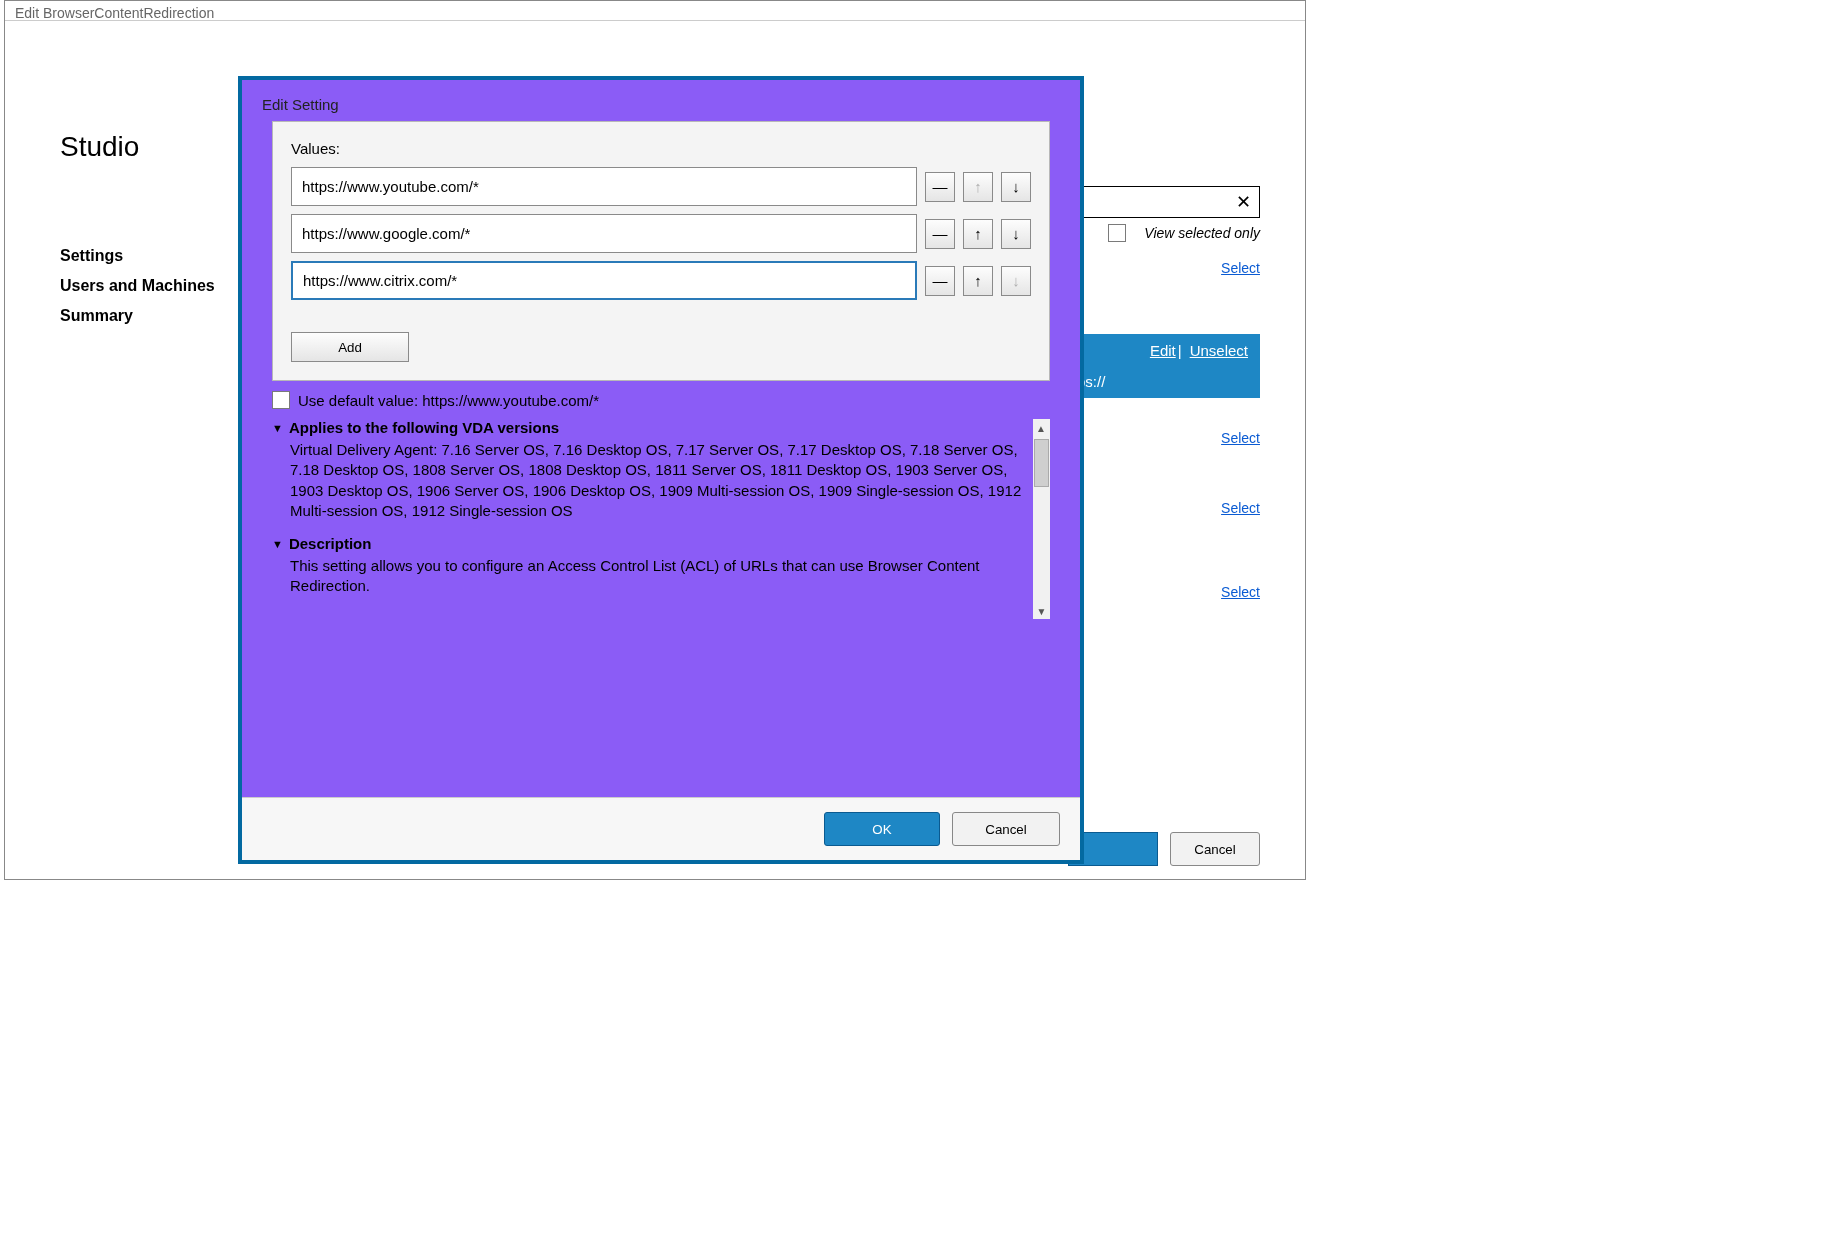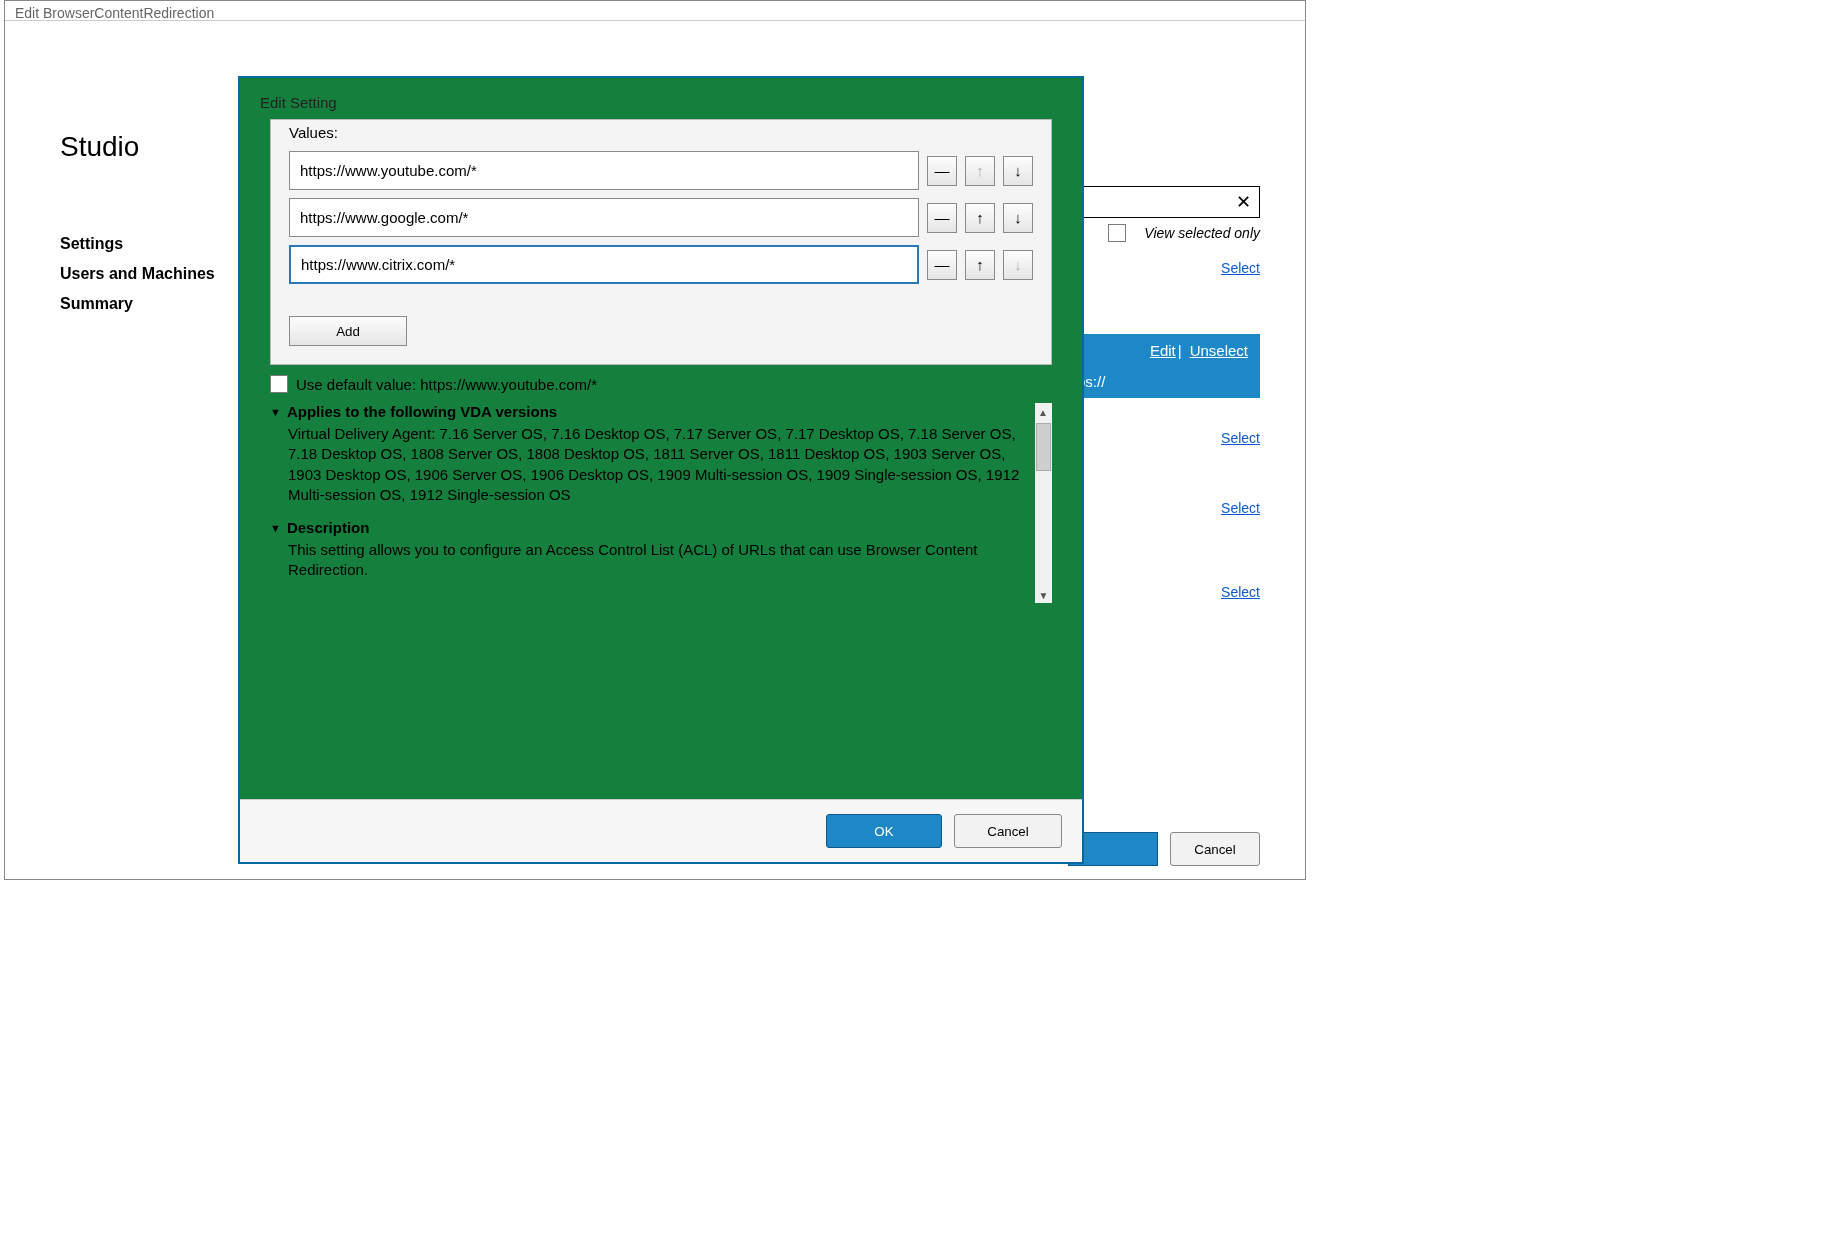--- a/index.html
+++ b/index.html
@@ -36,21 +36,21 @@
   position: absolute;
   left: 55px;
   top: 110px;
   font-size: 28px;
   font-weight: 400;
   color: #000;
 }
 .sidebar {
   position: absolute;
   left: 55px;
-  top: 208px;
+  top: 220px;
 }
 .sidebar-item {
   font-size: 16px;
   padding: 6px 0;
   cursor: pointer;
   font-weight: bold;
 }
 .sidebar-item.active { font-weight: 700; }
 
 
@@ -116,41 +116,41 @@
   width: 90px; height: 34px; background: #f2f2f2; border: 1px solid #888; border-radius: 3px;
 }
 
 
 .modal {
   position: absolute;
   left: 233px;
   top: 55px;
   width: 846px;
   height: 788px;
-  border: 2px solid #0369a1;
-  background: #15803d;
+  border: 4px solid #0369a1;
+  background: #8b5cf6;
   display: flex;
   flex-direction: column;
   justify-content: center;
 }
 .modal-header {
   padding: 16px 20px 6px;
   font-size: 15px;
   color: #222;
 }
 .modal-title {
   padding: 20px 30px 10px;
   font-size: 18px;
   font-weight: 700;
 }
 .panel {
   margin: 2px 30px 6px;
   border: 1px solid #b8b8b8;
   background: #f4f4f4;
-  padding: 4px 18px 18px;
+  padding: 18px 18px 18px;
 }
 .panel-label { font-size: 15px; margin-bottom: 10px; }
 .value-row {
   display: flex;
   align-items: center;
   gap: 8px;
   margin-bottom: 8px;
 }
 .value-input {
   flex: 1;

